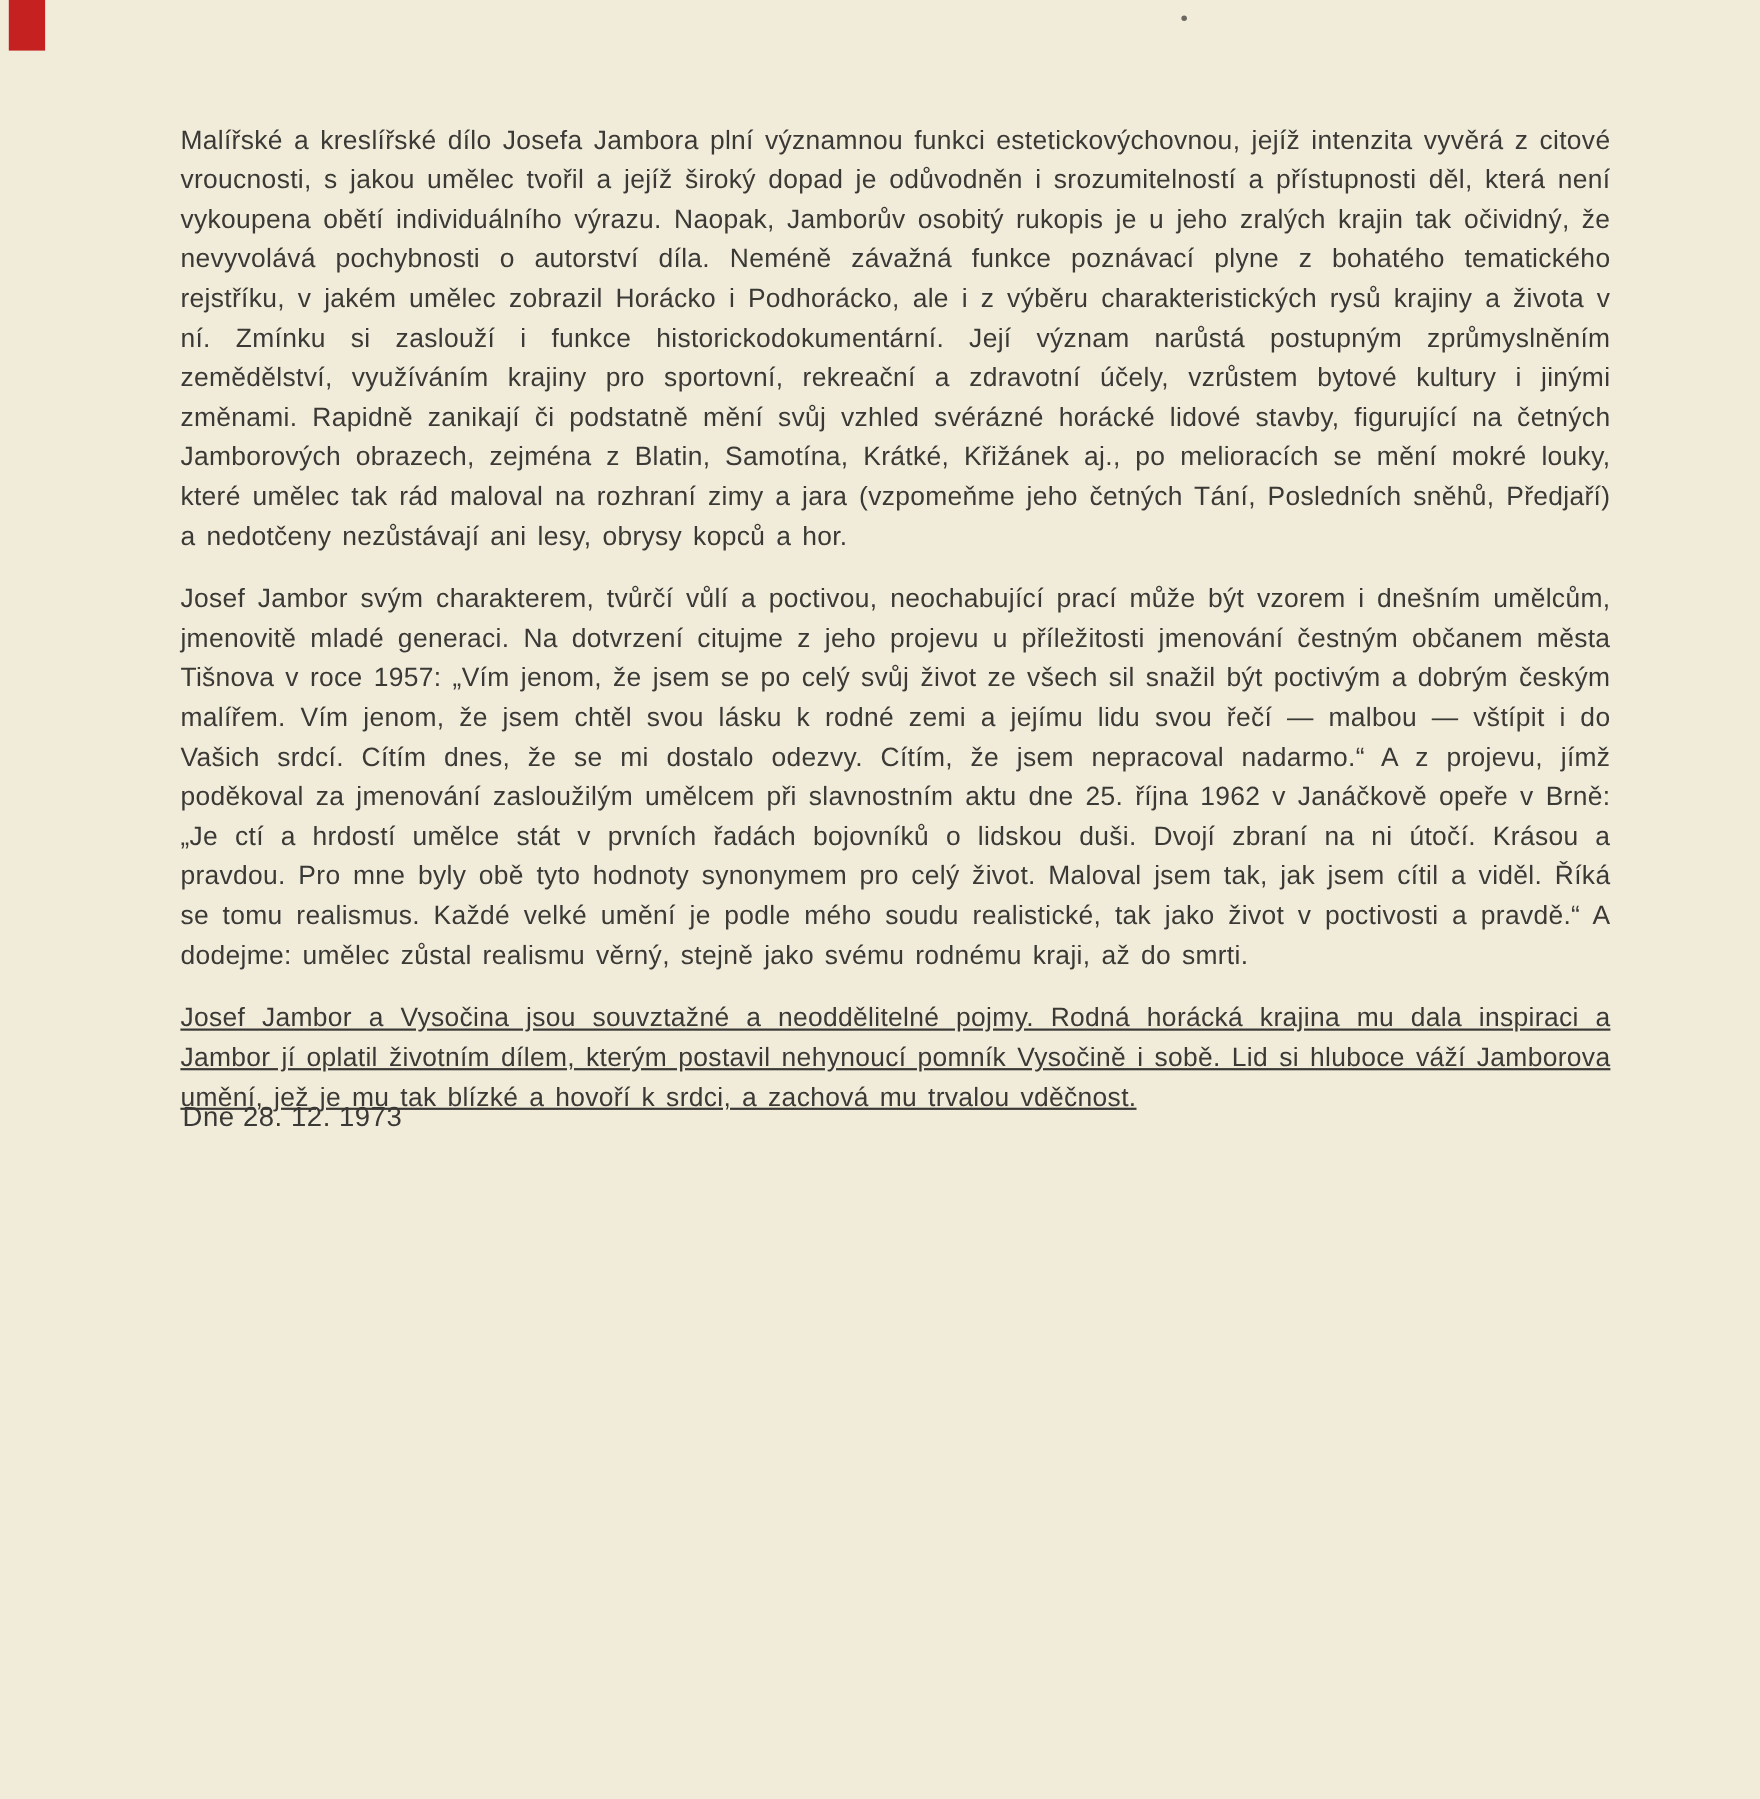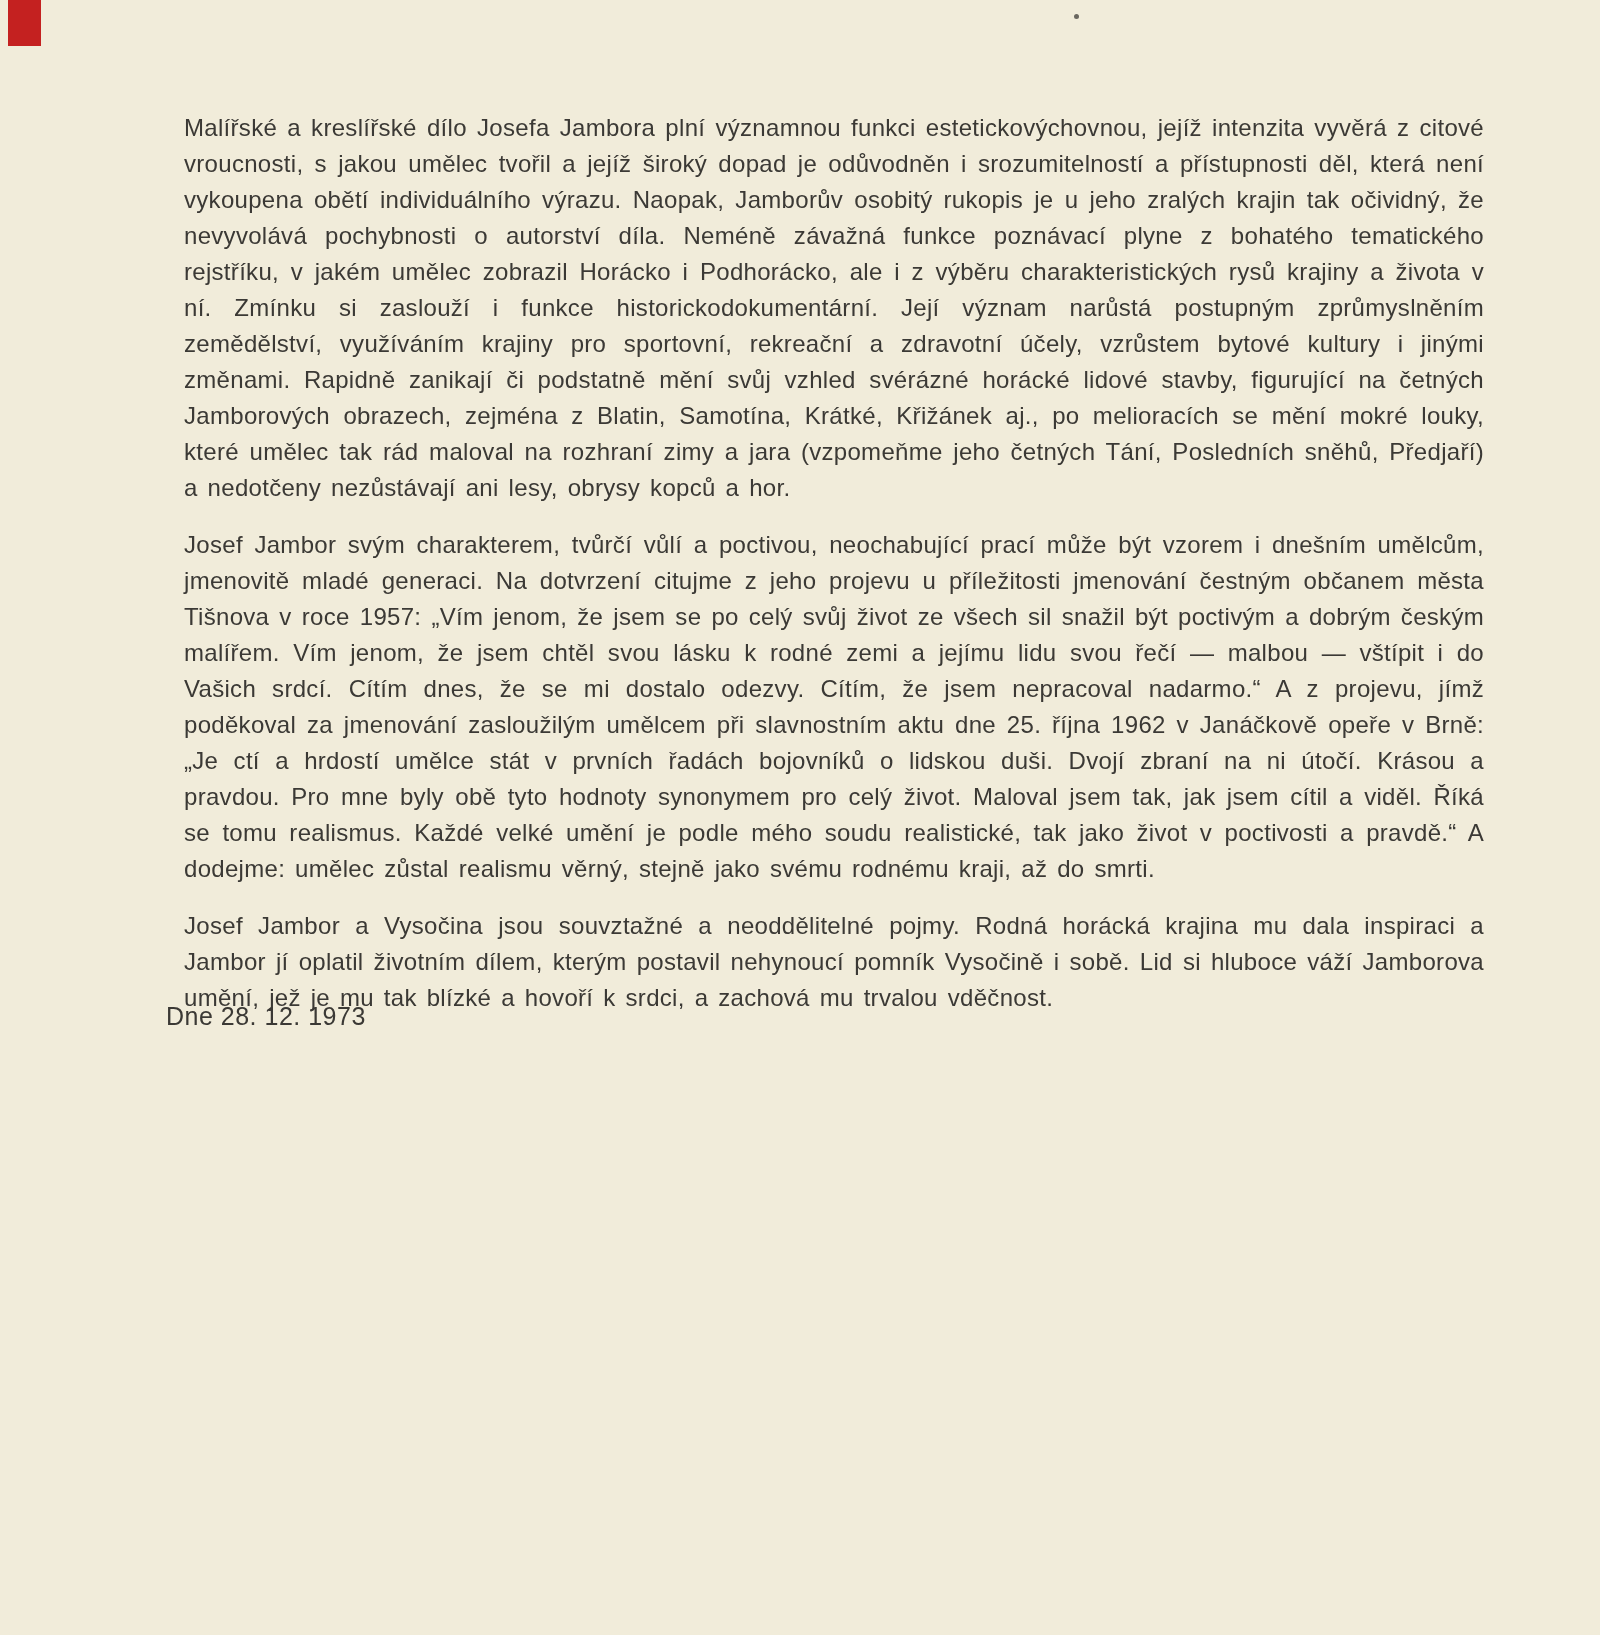--- a/index.html
+++ b/index.html
@@ -27,35 +27,36 @@
     position: absolute;
     left: 1074px;
     top: 14px;
     width: 5px;
     height: 5px;
     border-radius: 50%;
     background: #6a675f;
   }
   .text-block {
     position: absolute;
-    left: 184px;
+    left: 164px;
     top: 110px;
     width: 1300px;
   }
   .body-par {
     margin: 0 0 21px 0;
     font-size: 24px;
     line-height: 36px;
     text-align: justify;
     text-justify: inter-word;
     word-spacing: 3px;
     letter-spacing: 0.3px;
   }
   .body-par:last-child {
     margin-bottom: 15px;
+    text-decoration: underline;
   }
   .footer-row {
     position: absolute;
     left: 166px;
     top: 1000px;
     width: 1300px;
     display: flex;
     justify-content: space-between;
     align-items: baseline;
     font-size: 25px;

